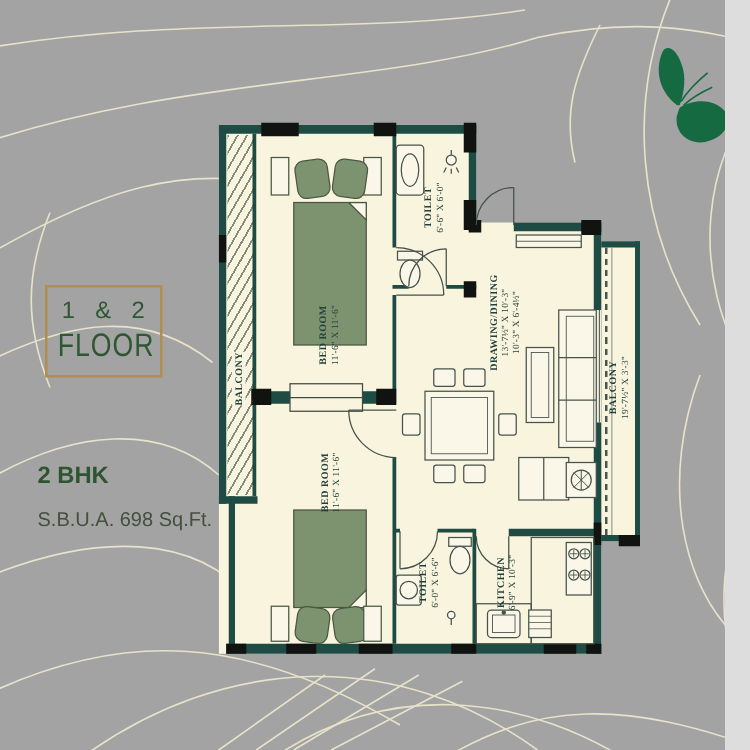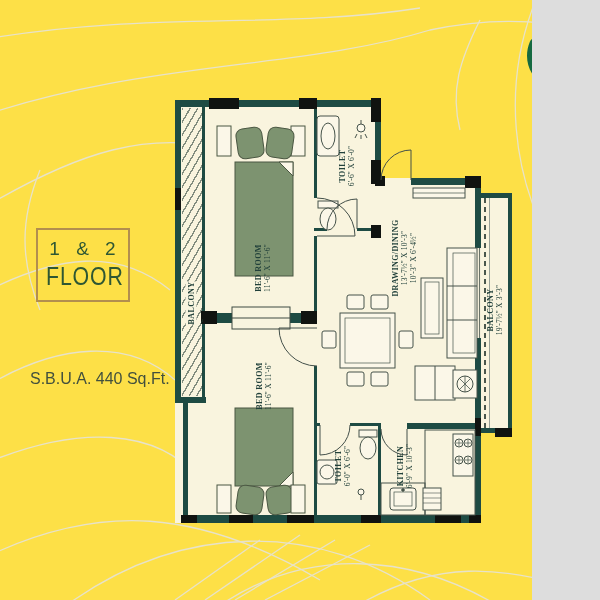--- a/index.html
+++ b/index.html
@@ -1,16 +1,16 @@
 <!DOCTYPE html>
 <html><head>
 <meta charset="utf-8">
 <style>
   html,body{margin:0;padding:0;background:#ddd;}
-  #stage{position:relative;width:532px;height:600px;background:#fde047;overflow:hidden;
+  #stage{position:relative;width:580px;height:600px;background:#a3a3a3;overflow:hidden;
          font-family:"Liberation Sans",sans-serif;}
   .abs{position:absolute;}
   
   #badge{position:absolute;left:36px;top:228px;width:90px;height:70px;border:2px solid #b28e4e;
          text-align:center;color:#2e5733;}
   #badge .l1{margin-top:8px;font-size:19px;word-spacing:9px;letter-spacing:1px;font-weight:400;}
   #badge .l2{font-size:26px;letter-spacing:1px;font-weight:500;transform:scaleX(.82);transform-origin:center;margin-top:1px;}
   #details{position:absolute;left:30px;top:370px;}
   #details .bhk{font-size:19px;font-weight:700;color:#2e5430;margin:0 0 16px 0;}
   #details .dline{font-size:16px;font-weight:500;color:#42503e;margin:0 0 15px 0;}
@@ -64,21 +64,22 @@
     <path d="M46 50 C52 40 58 34 66 27" fill="none" stroke="#156a41" stroke-width="1.3"></path>
     <path d="M48 53 C55 46 62 42 70 38" fill="none" stroke="#156a41" stroke-width="1.3"></path>
   </svg>
 
   <div id="badge">
     <div class="l1">1 &amp; 2</div>
     <div class="l2">FLOOR</div>
   </div>
 
   <div id="details">
-    <p class="dline">S.B.U.A. 440 Sq.Ft.</p>
+    <p class="bhk">2 BHK</p>
+    <p class="dline">S.B.U.A. 698 Sq.Ft.</p>
   </div>
 
   <div id="plan">
     <svg width="345" height="448" viewBox="0 0 345 448">
 
       <g>
         <rect x="0" y="2" width="206" height="423" fill="#f9f4de"></rect>
         <rect x="200" y="80" width="106" height="345" fill="#f9f4de"></rect>
         <rect x="306" y="95" width="31" height="240" fill="#f9f4de"></rect>
       </g>

